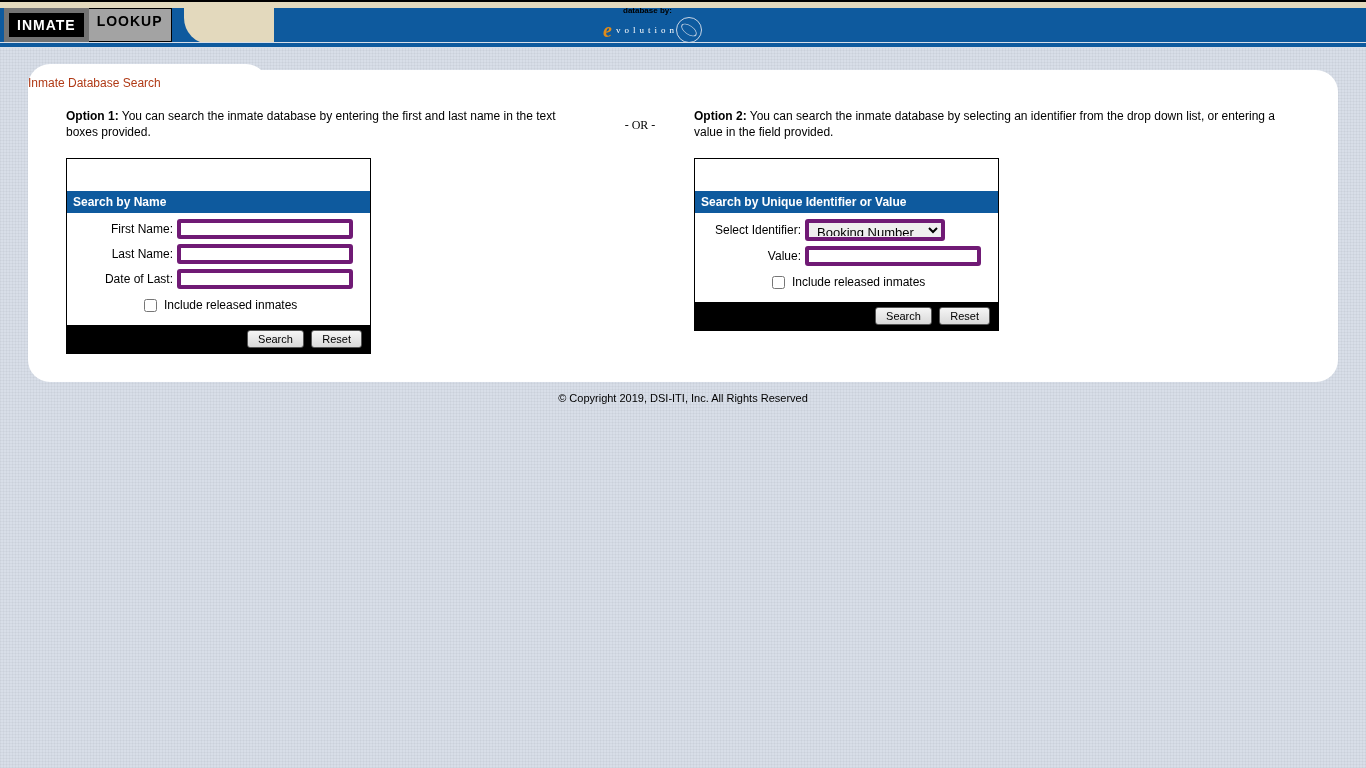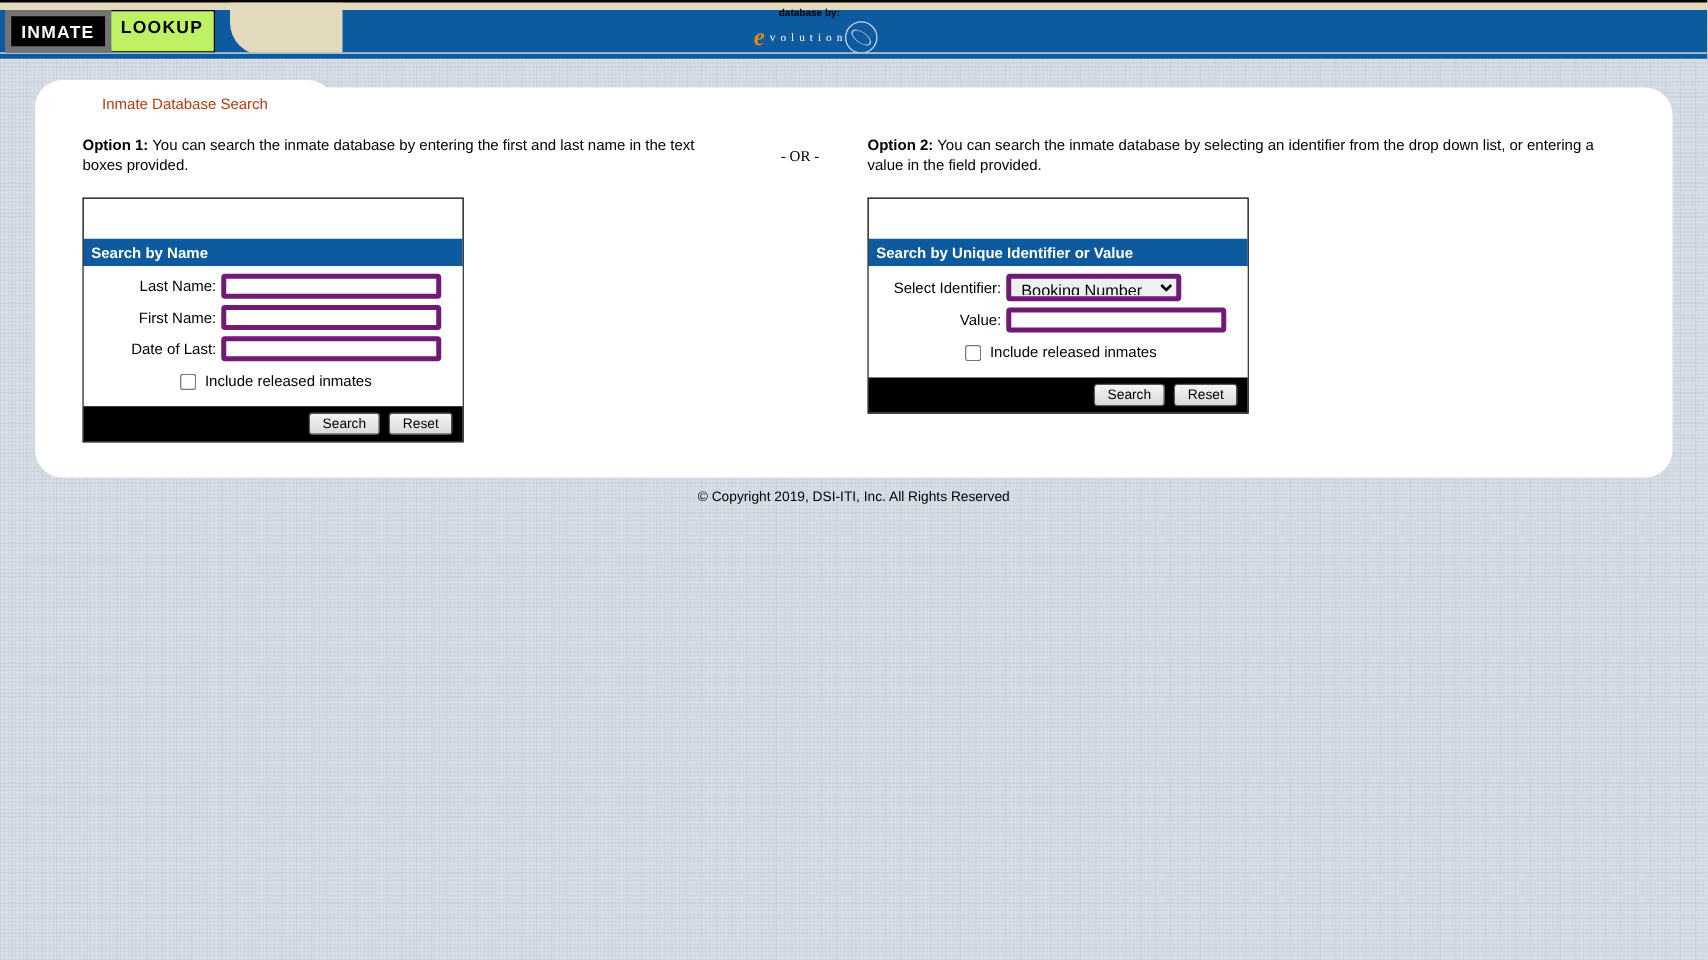--- a/index.html
+++ b/index.html
@@ -48,21 +48,21 @@
   .top-strip .logo .word1 {
     background: #000;
     color: #fff;
     padding: 4px 8px;
     font-weight: bold;
     letter-spacing: 1px;
     font-size: 14px;
     border: 5px solid #737373;
   }
   .top-strip .logo .word2 {
-    background: #bef264;
+    background: #a3a3a3;
     color: #000;
     padding: 4px 8px;
     font-weight: bold;
     letter-spacing: 1px;
     font-size: 14px;
     border: 1px solid #000;
     border-left: none;
   }
   .top-strip .powered {
     position: absolute;
@@ -137,21 +137,21 @@
   .tab {
     position: absolute;
     left: 0; top: -6px;
     background: #fff;
     border-top-left-radius: 22px;
     border-top-right-radius: 22px;
     width: 240px;
     height: 32px;
     display: flex;
     align-items: flex-end;
-    justify-content: center;
+    justify-content: flex-start;
     padding-bottom: 6px;
   }
   .tab span {
     color: #b03a16;
     font-size: 12px;
   }
 
   .content {
     display: flex;
     align-items: flex-start;
@@ -266,25 +266,25 @@
 
       <div class="left-col">
         <div class="option-text">
           <b>Option 1:</b><span> You can search the inmate database by entering the first and last name in the text boxes provided.</span>
         </div>
 
         <div class="search-box">
           <div class="hdr">Search by Name</div>
           <div class="body">
             <div class="frow">
+              <label>First Name:</label>
+              <input type="text" style="">
+            </div>
+            <div class="frow">
               <label>Last Name:</label>
-              <input type="text" style="">
-            </div>
-            <div class="frow">
-              <label>First Name:</label>
               <input type="text" style="">
             </div>
             <div class="frow">
               <label>Date of Last:</label>
               <input type="text" style="">
             </div>
             <div class="chk-row">
               <input type="checkbox" style="">
               <span>Include released inmates</span>
             </div>

